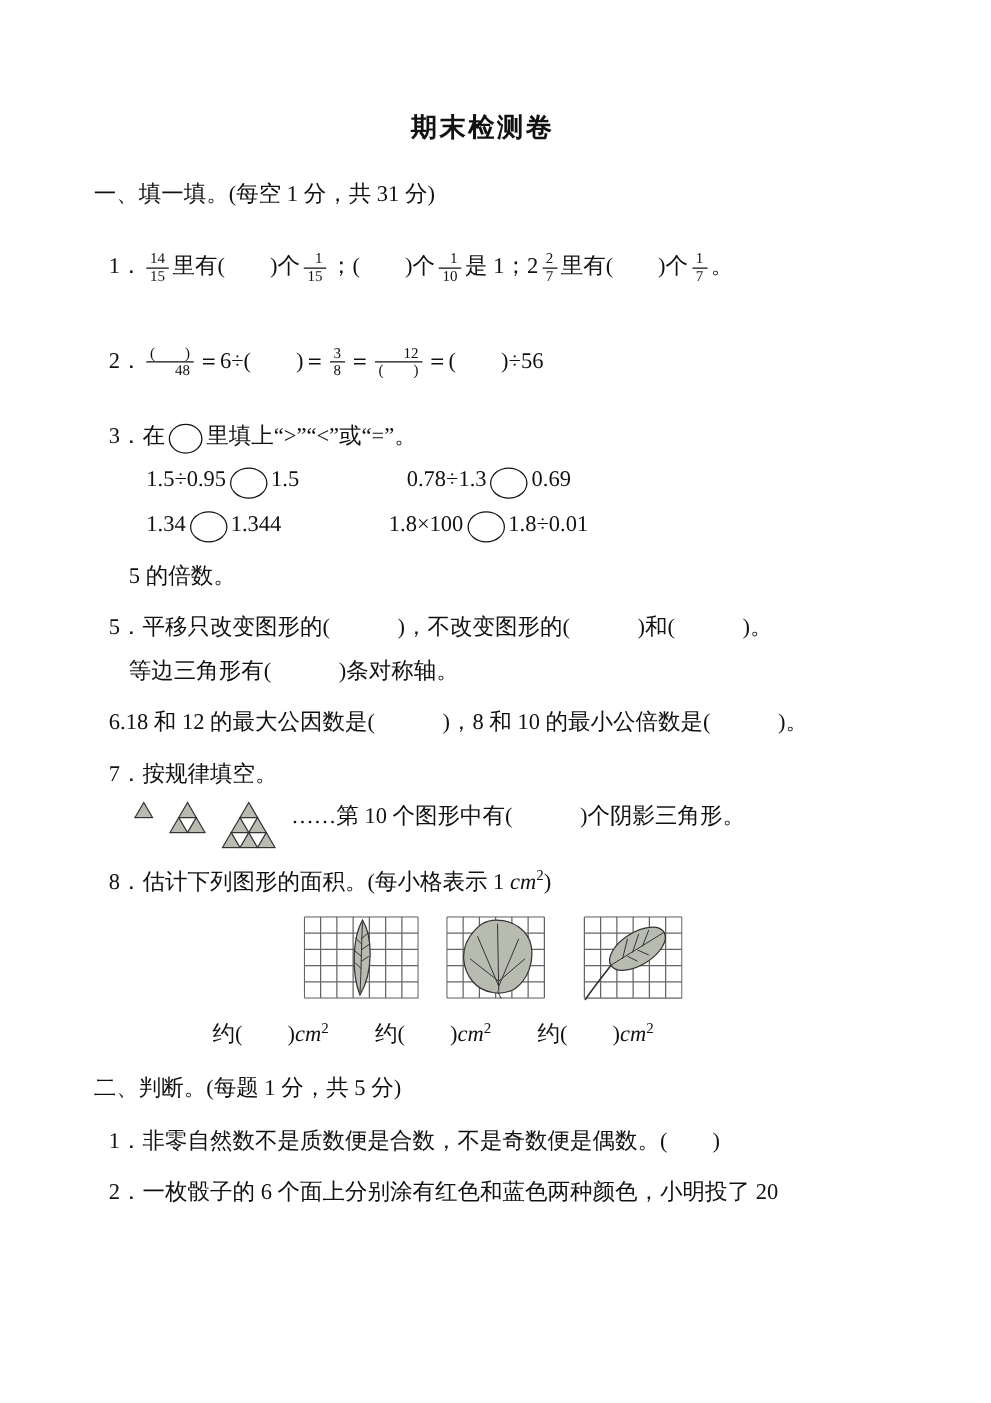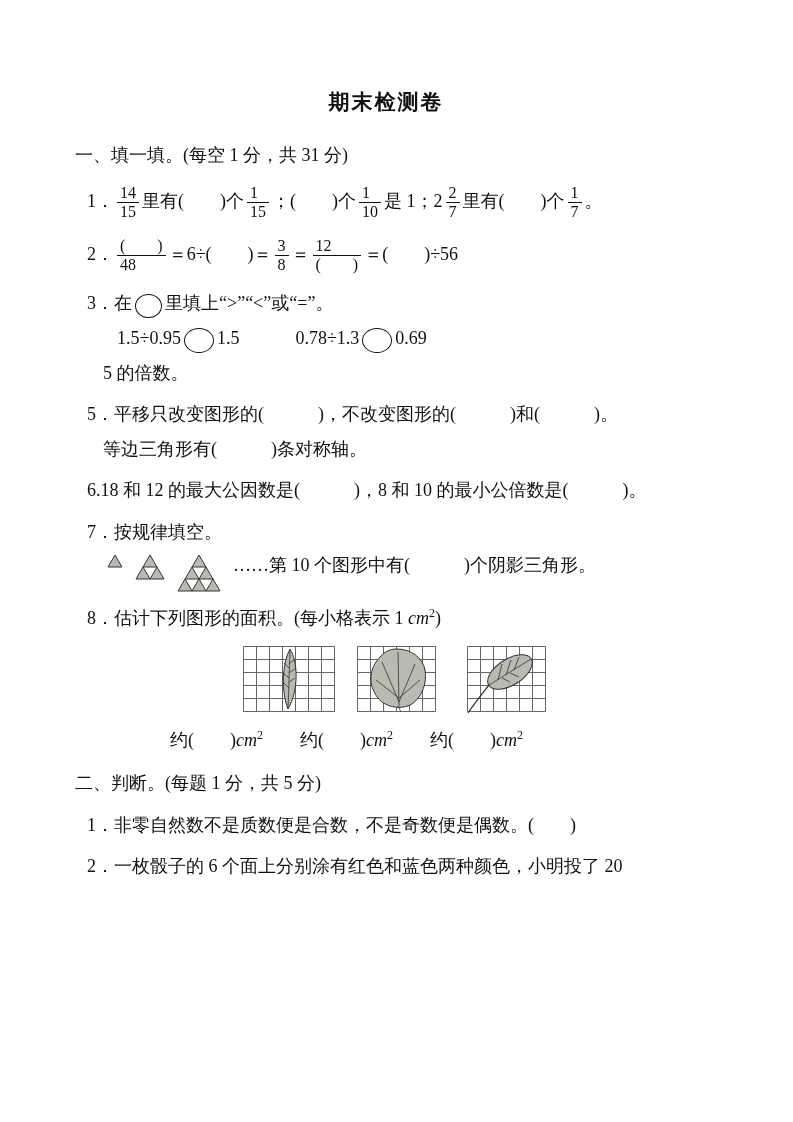--- a/index.html
+++ b/index.html
@@ -12,28 +12,28 @@
     overflow: hidden; background: #fff;
   }
   .title { text-align: center; font-size: 21px; font-weight: bold; margin: 0 0 26px 0; letter-spacing: 2px; }
   .line { margin-bottom: 15px; white-space: nowrap; line-height: 1.45; }
   .tight { margin-bottom: 9px; }
   .q { padding-left: 12px; }
   .cont { padding-left: 28px; font-family: Liberation Serif, serif; }
   .sub { padding-left: 42px; }
 
   
-  .frac { display: inline-block; vertical-align: middle; text-align: left; margin: 0 3px; font-size: 16px; line-height: 1.15; }
+  .frac { display: inline-block; vertical-align: middle; text-align: right; margin: 16px 3px; font-size: 12px; line-height: 1.15; }
   .fnum { display: block; border-bottom: 1.4px solid #111; padding: 0 3px; }
   .fden { display: block; padding: 0 3px; }
 
   
   .cmp-circle { display: inline-block; width: 30px; height: 25px; border: 1.4px solid #111; border-radius: 50%; vertical-align: middle; margin: 0 3px -2px 3px; }
   .cmp-circle.small { width: 27px; height: 24px; }
-  .cmp-group { margin-right: 56px; }
+  .cmp-group { margin-right: 86px; }
 
   
   .figrow { display: flex; align-items: flex-start; padding-left: 32px; margin-bottom: 13px; }
   .figrow svg { margin-right: 12px; display: block; }
   .figrow .tail { line-height: 1.3; }
 
   
   .imgrow { display: flex; align-items: flex-start; margin-left: 168px; margin-bottom: 12px; }
   .imgrow .gridfig { margin-right: 22px; }
   .labelrow { display: flex; margin-left: 95px; margin-bottom: 18px; align-items: flex-end; }
@@ -59,20 +59,23 @@
 
   <div class="line q">
     <span>2．</span><span class="frac"><span class="fnum">(　　)</span><span class="fden">48</span></span><span>＝6÷(　　)＝</span><span class="frac"><span class="fnum">3</span><span class="fden">8</span></span><span>＝</span><span class="frac"><span class="fnum">12</span><span class="fden">(　　)</span></span><span>＝(　　)÷56</span>
   </div>
 
   <div class="line q tight">
     <span>3．</span><span>在</span><span class="cmp-circle small"></span><span>里填上“&gt;”“&lt;”或“=”。</span>
   </div>
   <div class="line sub tight">
     <span class="cmp-group"><span>1.5÷0.95</span><span class="cmp-circle"></span><span>1.5</span></span><span><span>0.78÷1.3</span><span class="cmp-circle"></span><span>0.69</span></span>
+  </div>
+  <div class="line sub">
+    <span class="cmp-group"><span>1.34</span><span class="cmp-circle"></span><span>1.344</span></span><span><span>1.8×100</span><span class="cmp-circle"></span><span>1.8÷0.01</span></span>
   </div>
 
   <div class="line cont">5 的倍数。</div>
 
   <div class="line q tight">5．平移只改变图形的(　　　)，不改变图形的(　　　)和(　　　)。</div>
   <div class="line cont">等边三角形有(　　　)条对称轴。</div>
 
   <div class="line q">6.18 和 12 的最大公因数是(　　　)，8 和 10 的最小公倍数是(　　　)。</div>
 
   <div class="line q tight">7．按规律填空。</div>

